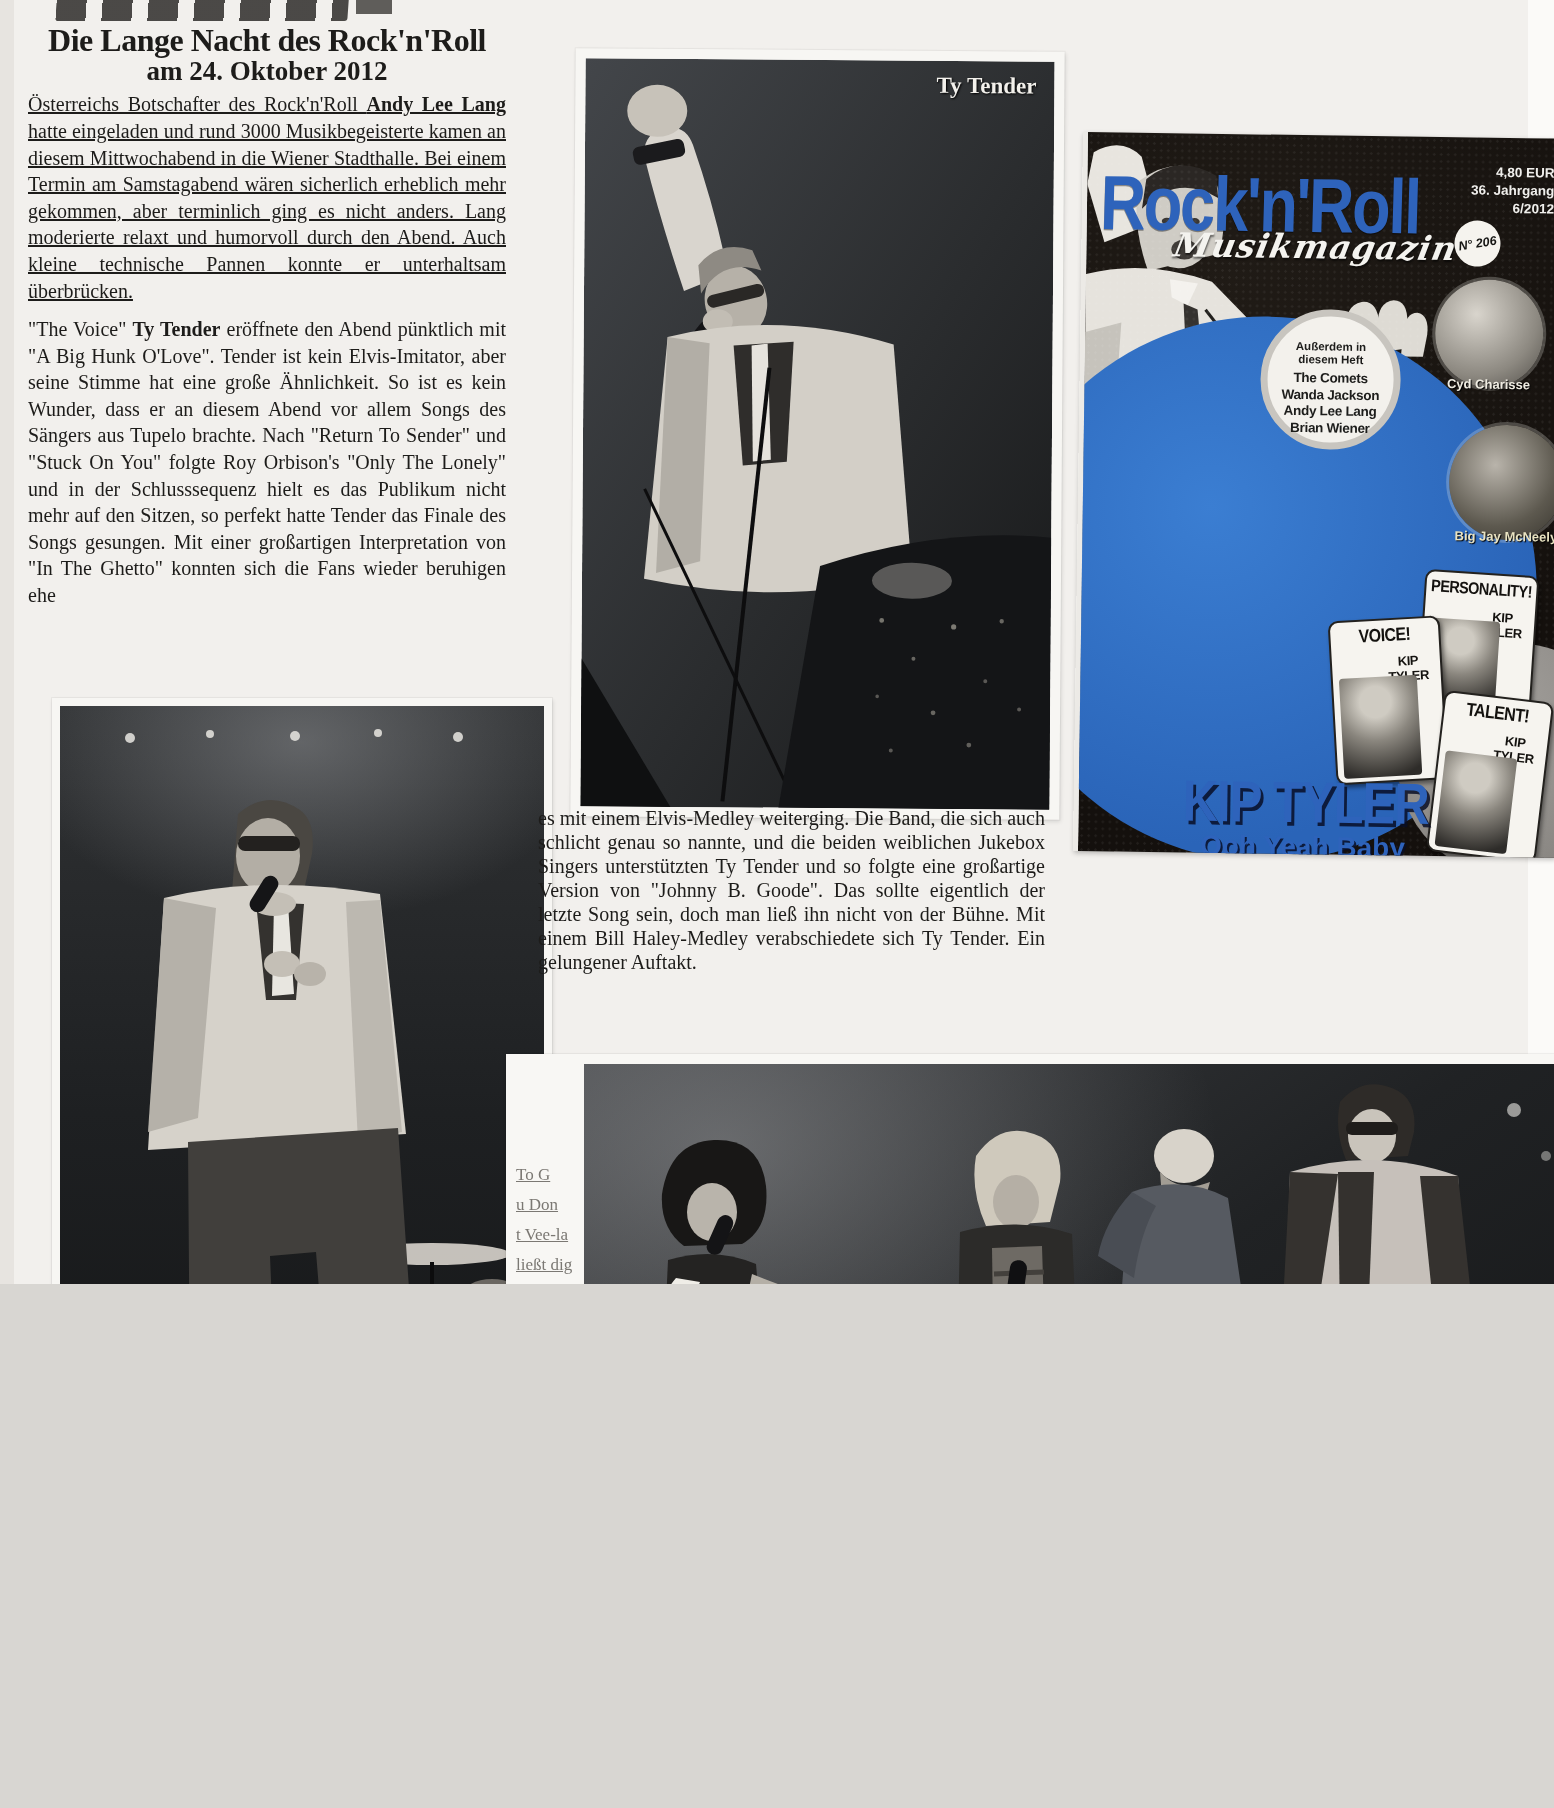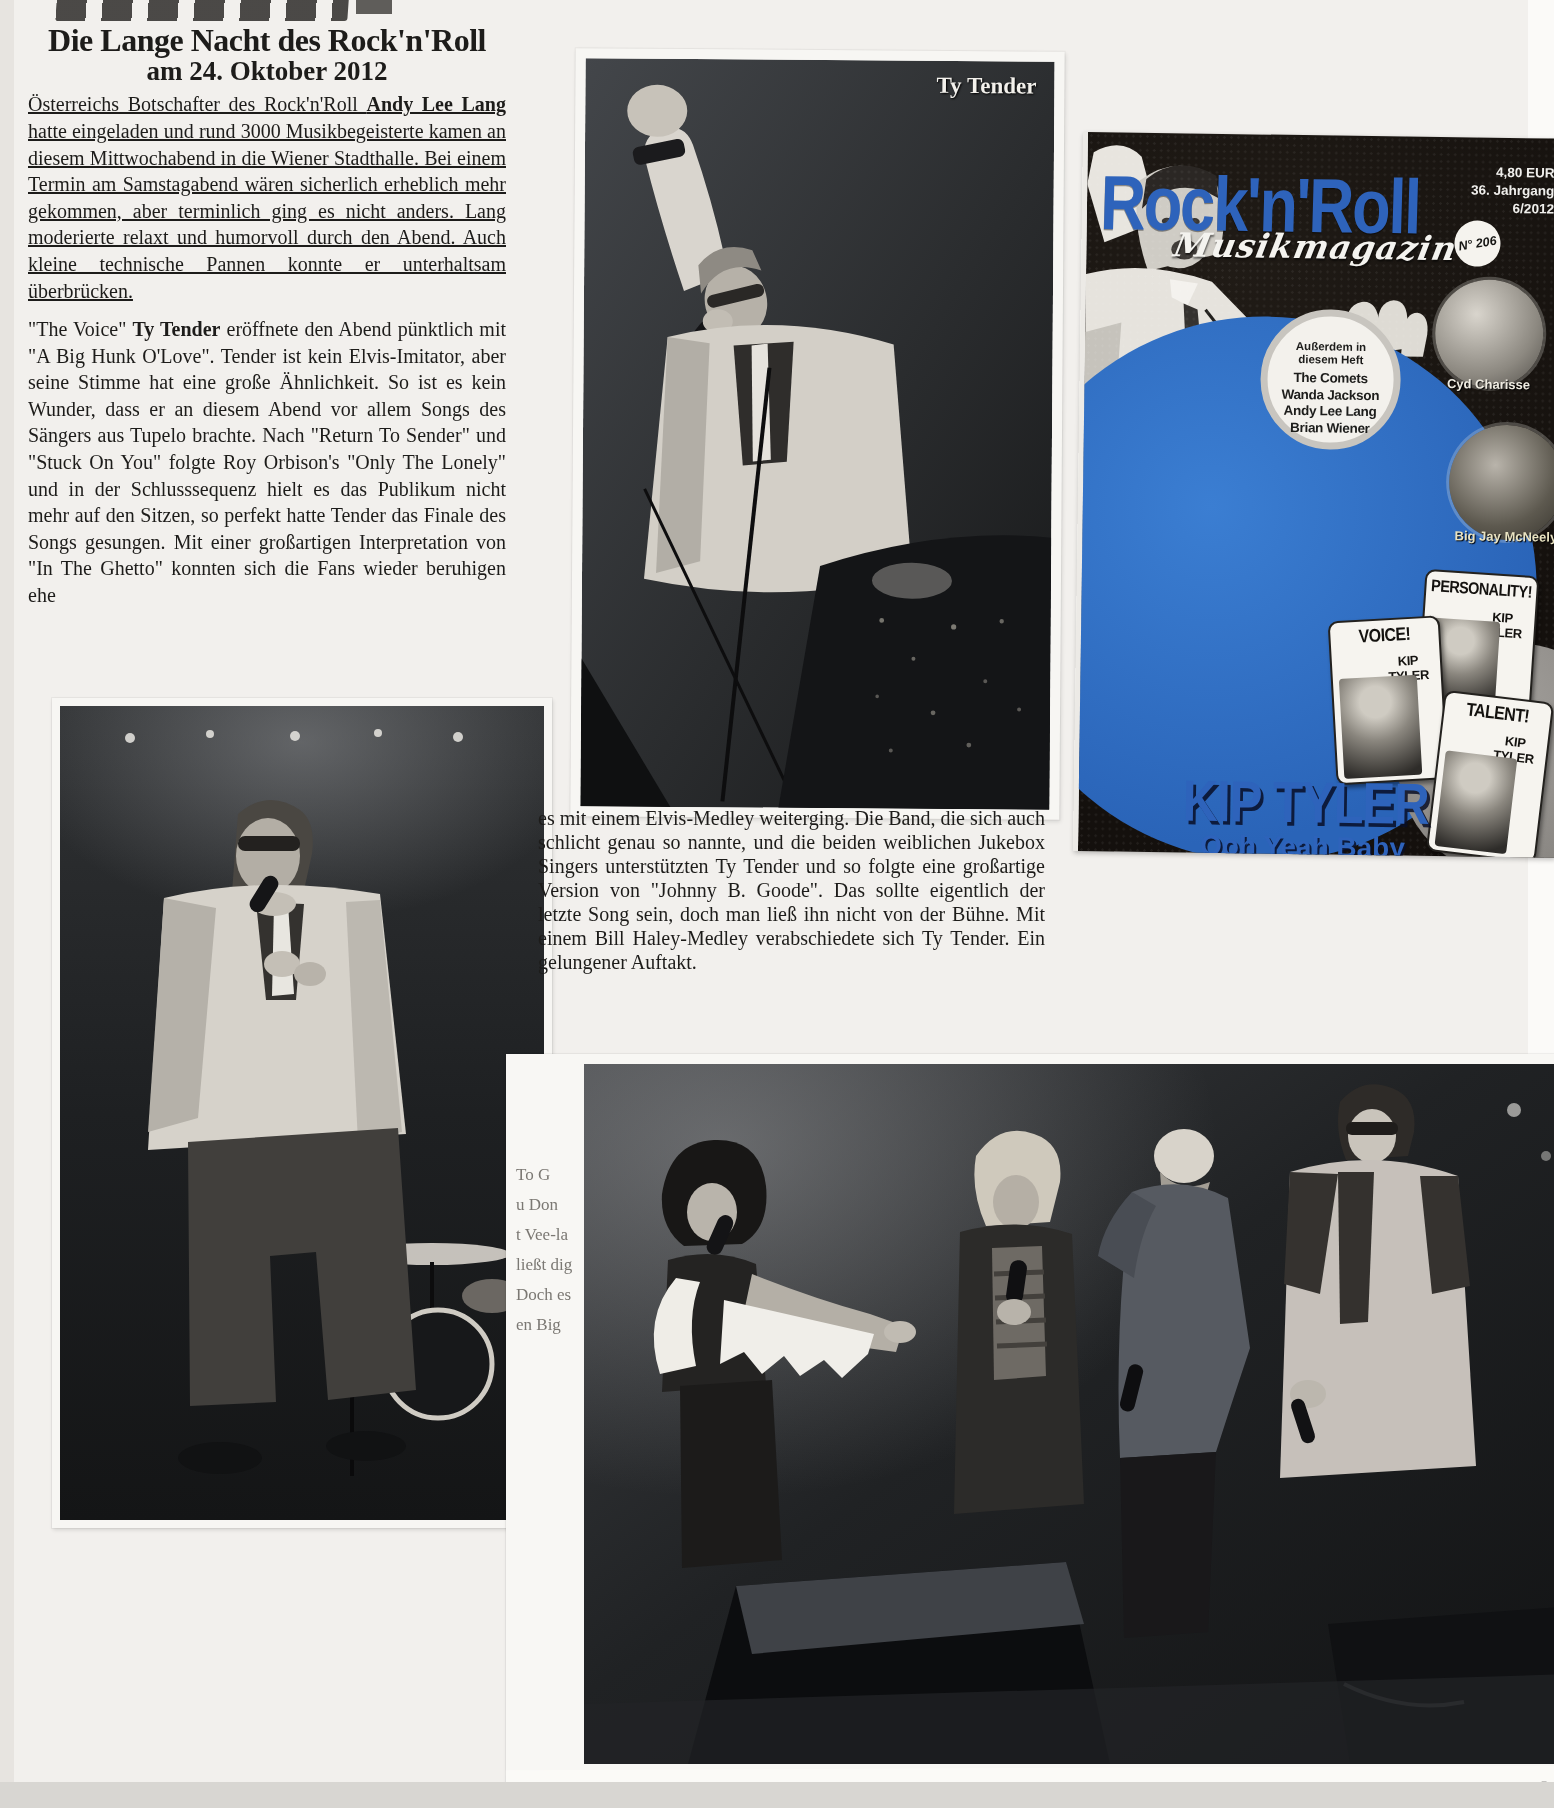--- a/index.html
+++ b/index.html
@@ -1,17 +1,17 @@
 <!DOCTYPE html>
 <html><head>
 <meta charset="utf-8">
 <style>
   html,body{margin:0;padding:0;background:#d8d6d2;}
   .page{
-    position:relative;width:1554px;height:1782px;margin:0 auto;
+    position:relative;width:1554px;height:1284px;margin:0 auto;
     background:linear-gradient(90deg,#e7e4e0 0 14px,#f2f0ed 14px 1528px,#fbfaf8 1528px);
     overflow:hidden;font-family:"Liberation Serif",serif;color:#1d1c1a;
   }
 
   
   .masthead-cut{position:absolute;left:56px;top:0;width:292px;height:21px;
     background:repeating-linear-gradient(90deg,#343230 0 30px,rgba(0,0,0,0) 30px 46px);
     opacity:.88;transform:skewX(-4deg);border-radius:0 0 3px 3px;}
   .masthead-cut2{position:absolute;left:356px;top:0;width:36px;height:14px;background:#3a3835;opacity:.8;}
 
@@ -98,21 +98,21 @@
     letter-spacing:-1px;transform:scaleY(1.18);transform-origin:left top;white-space:nowrap;
     text-shadow:3px 3px 0 rgba(8,14,38,.85);}
   .song{position:absolute;left:122px;top:696px;font-size:28px;font-weight:bold;color:#2e63bb;
     white-space:nowrap;text-shadow:2px 2px 0 rgba(8,14,38,.85);}
 
   
   .photo-bottom{left:466px;top:1038px;width:1076px;height:766px;background:#f8f7f4;}
   .photo-bottom svg{left:78px;top:10px;}
   .margin-strip{position:absolute;left:6px;top:10px;width:70px;height:702px;overflow:hidden;
     color:#7b7873;font-size:17px;line-height:30px;font-family:"Liberation Serif",serif;}
-  .margin-strip span{display:block;white-space:nowrap;margin-left:4px;}
+  .margin-strip span{display:block;white-space:nowrap;margin-left:4px;text-decoration:underline;}
   .margin-strip .gap{height:96px;}
   .caption-strip{position:absolute;left:0;bottom:0;width:1076px;height:52px;background:#fbfaf7;
     transform:rotate(-.25deg);display:flex;align-items:center;}
   .caption-text{font-size:26px;font-weight:bold;margin-left:66px;white-space:nowrap;letter-spacing:-.3px;}
 </style>
 </head>
 <body>
 
 <div class="page">
 

